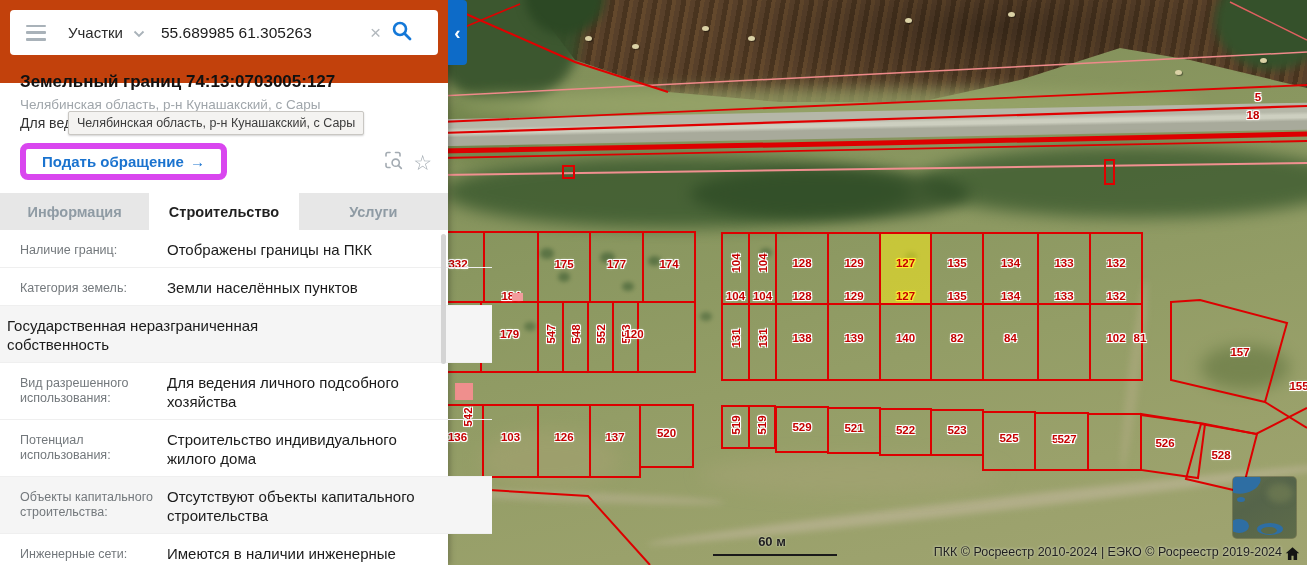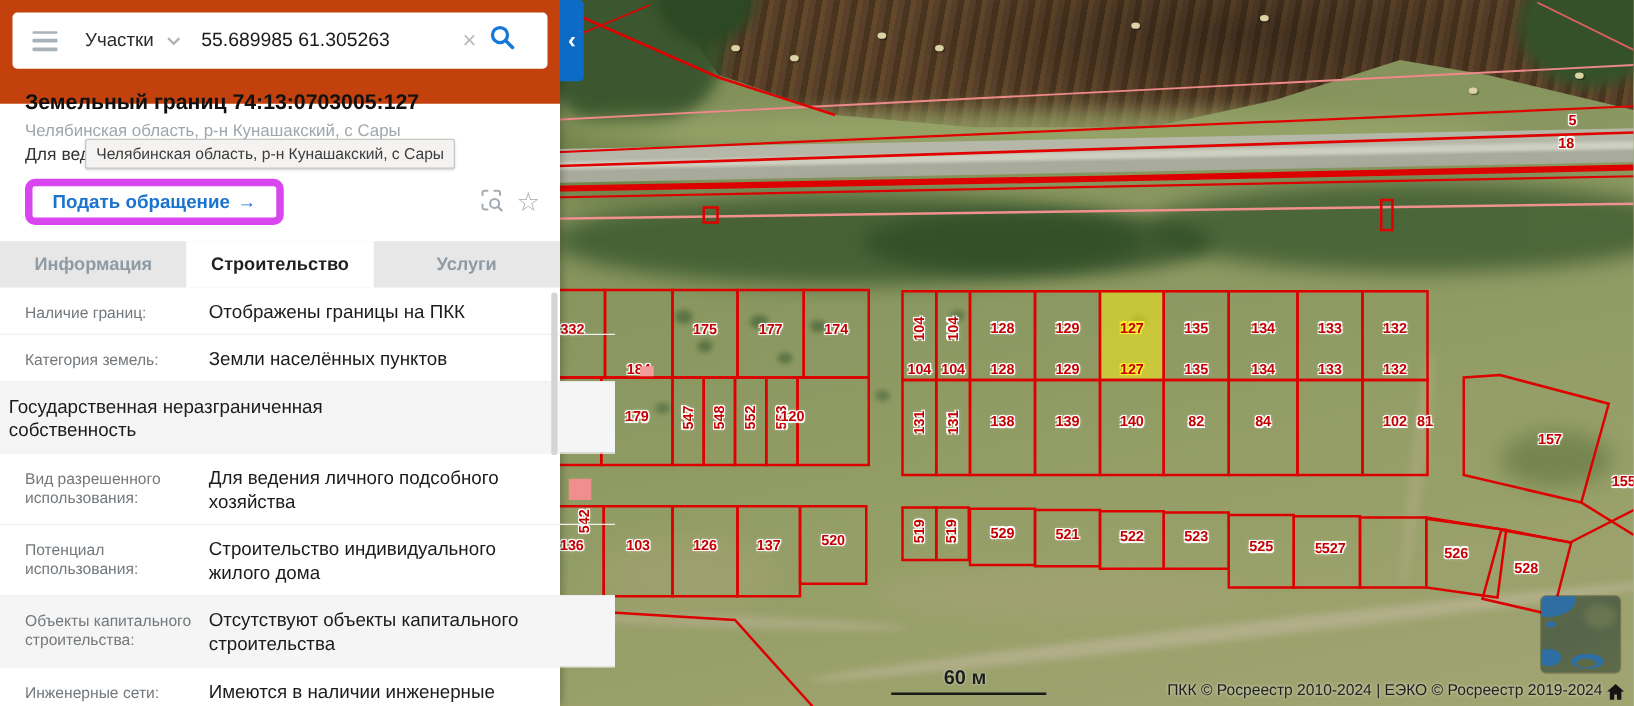--- a/index.html
+++ b/index.html
@@ -18,21 +18,21 @@
   .bale{position:absolute;width:7px;height:5px;border-radius:50%;background:#dbd2a6;box-shadow:1px 1px 1px rgba(0,0,0,.4);}
   #map-svg{position:absolute;left:0;top:0;}
   #map-labels{position:absolute;inset:0;pointer-events:none;}
   .plabel{position:absolute;transform:translate(-50%,-50%);font-weight:700;font-size:11.5px;color:#c40000;white-space:nowrap;
     text-shadow:-1px -1px 0 #fff,1px -1px 0 #fff,-1px 1px 0 #fff,1px 1px 0 #fff,0 0 3px #fff;}
   .plabel.v{transform:translate(-50%,-50%) rotate(-90deg);}
   .plabel.hl{text-shadow:-1px -1px 0 #ffee33,1px -1px 0 #ffee33,-1px 1px 0 #ffee33,1px 1px 0 #ffee33,0 0 3px #ffee33;}
   .minimap{position:absolute;left:1233px;top:477px;width:63px;height:61px;border-radius:4px;overflow:hidden;
     background:linear-gradient(150deg,#5f6c49 0%,#55644a 40%,#6b755226 100%),#5c6a48;box-shadow:0 0 0 1px rgba(0,0,0,.25);}
   .mw{position:absolute;background:#2e6ea3;border-radius:50%;}
-  .scaletext{position:absolute;left:736px;top:534px;width:72px;text-align:center;font-size:16px;font-weight:700;color:#1c1c1c;text-shadow:0 0 2px rgba(255,255,255,.7);}
+  .scaletext{position:absolute;left:736px;top:534px;width:72px;text-align:center;font-size:13px;font-weight:700;color:#1c1c1c;text-shadow:0 0 2px rgba(255,255,255,.7);}
   .scaleline{position:absolute;left:713px;top:554px;width:124px;height:2px;background:#1a1a1a;}
   .attr{position:absolute;right:25px;bottom:6px;font-size:12.5px;color:#1f1f1f;text-shadow:0 0 3px rgba(255,255,255,.75);}
   .homebtn{position:absolute;left:1284px;top:545px;width:17px;height:17px;}
 
   
   .panel{position:absolute;left:0;top:0;width:448px;height:565px;background:#fff;box-shadow:2px 0 6px rgba(0,0,0,.25);}
   .hdr{position:absolute;left:0;top:0;width:448px;height:83px;background:#c2410c;}
   .searchbox{position:absolute;left:10px;top:10px;width:428px;height:45px;background:#fff;border-radius:4px;display:flex;align-items:center;}
   .burger{margin-left:16px;width:20px;height:16px;display:flex;flex-direction:column;justify-content:space-between;cursor:pointer;}
   .burger i{display:block;height:2.5px;background:#a9b2b9;border-radius:1px;}

